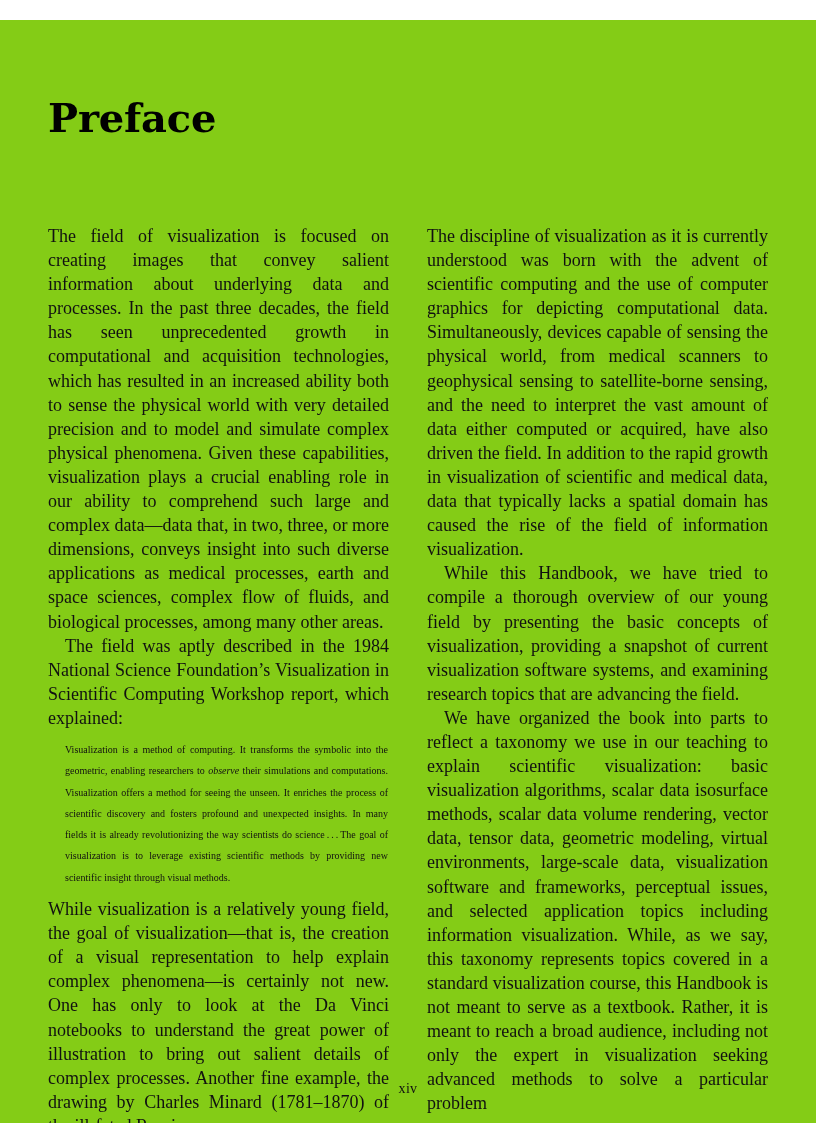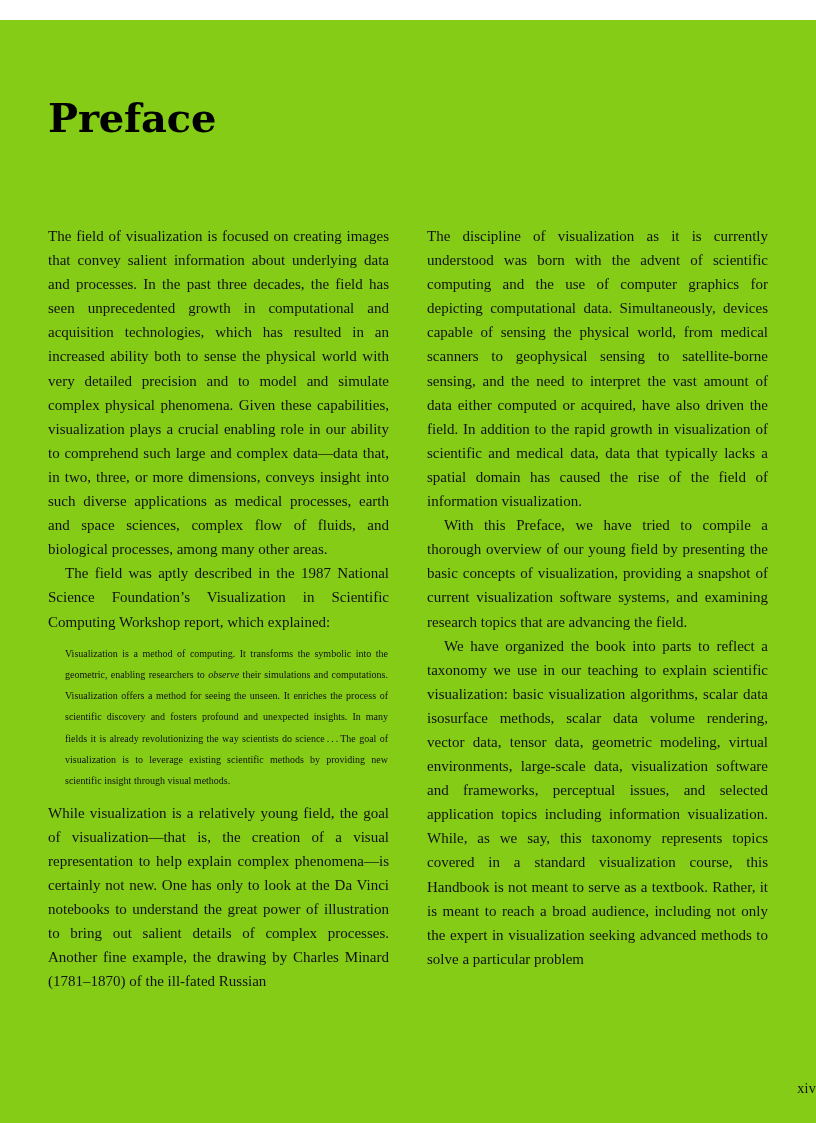--- a/index.html
+++ b/index.html
@@ -46,21 +46,21 @@
     position: absolute;
     top: 0;
     width: 341px;
     height: 830px;
   }
   .col-left  { left: 0px; }
   .col-right { left: 379px; }
 
   .para {
     margin: 0;
-    font-size: 15px;
+    font-size: 18px;
     line-height: 24.1px;
     text-align: justify;
     text-justify: inter-word;
     hyphens: none;
     color: #111111;
   }
   .para + .para { text-indent: 17px; }
   .para.noindent { text-indent: 0; }
 
   
@@ -75,50 +75,50 @@
     color: #111111;
   }
   .quote em { font-style: italic; }
 
   
   .folio {
     position: absolute;
     left: 0;
     top: 1060px;
     width: 816px;
-    text-align: right;
+    text-align: center;
     font-size: 14px;
     line-height: 18px;
     color: #111111;
     letter-spacing: 0.3px;
   }
 </style>
 </head>
 <body>
 
 <div class="page">
 
   <h1 class="page-title">Preface</h1>
 
   <div class="body-area">
 
     <div class="col col-left">
       <p class="para noindent">The field of visualization is focused on creating images that convey salient information about underlying data and processes. In the past three decades, the field has seen unprecedented growth in computational and acquisition technologies, which has resulted in an increased ability both to sense the physical world with very detailed precision and to model and simulate complex physical phenomena. Given these capabilities, visualization plays a crucial enabling role in our ability to comprehend such large and complex data—data that, in two, three, or more dimensions, conveys insight into such diverse applications as medical processes, earth and space sciences, complex flow of fluids, and biological processes, among many other areas.</p>
-      <p class="para">The field was aptly described in the 1987 National Science Foundation’s Visualization in Scientific Computing Workshop report, which explained:</p>
+      <p class="para">The field was aptly described in the 1984 National Science Foundation’s Visualization in Scientific Computing Workshop report, which explained:</p>
 
       <blockquote class="quote">
         <span>Visualization is a method of computing. It transforms the symbolic into the geometric, enabling researchers to </span><em>observe</em><span> their simulations and computations. Visualization offers a method for seeing the unseen. It enriches the process of scientific discovery and fosters profound and unexpected insights. In many fields it is already revolutionizing the way scientists do science . . . The goal of visualization is to leverage existing scientific methods by providing new scientific insight through visual methods.</span>
       </blockquote>
 
       <p class="para noindent">While visualization is a relatively young field, the goal of visualization—that is, the creation of a visual representation to help explain complex phenomena—is certainly not new. One has only to look at the Da Vinci notebooks to understand the great power of illustration to bring out salient details of complex processes. Another fine example, the drawing by Charles Minard (1781–1870) of the ill-fated Russian</p>
     </div>
 
     <div class="col col-right">
       <p class="para">The discipline of visualization as it is currently understood was born with the advent of scientific computing and the use of computer graphics for depicting computational data. Simultaneously, devices capable of sensing the physical world, from medical scanners to geophysical sensing to satellite-borne sensing, and the need to interpret the vast amount of data either computed or acquired, have also driven the field. In addition to the rapid growth in visualization of scientific and medical data, data that typically lacks a spatial domain has caused the rise of the field of information visualization.</p>
-      <p class="para">With this Preface, we have tried to compile a thorough overview of our young field by presenting the basic concepts of visualization, providing a snapshot of current visualization software systems, and examining research topics that are advancing the field.</p>
+      <p class="para">While this Handbook, we have tried to compile a thorough overview of our young field by presenting the basic concepts of visualization, providing a snapshot of current visualization software systems, and examining research topics that are advancing the field.</p>
       <p class="para">We have organized the book into parts to reflect a taxonomy we use in our teaching to explain scientific visualization: basic visualization algorithms, scalar data isosurface methods, scalar data volume rendering, vector data, tensor data, geometric modeling, virtual environments, large-scale data, visualization software and frameworks, perceptual issues, and selected application topics including information visualization. While, as we say, this taxonomy represents topics covered in a standard visualization course, this Handbook is not meant to serve as a textbook. Rather, it is meant to reach a broad audience, including not only the expert in visualization seeking advanced methods to solve a particular problem</p>
     </div>
 
   </div>
 
   <div class="folio">xiv</div>
 
 </div>
 
 </body></html>

